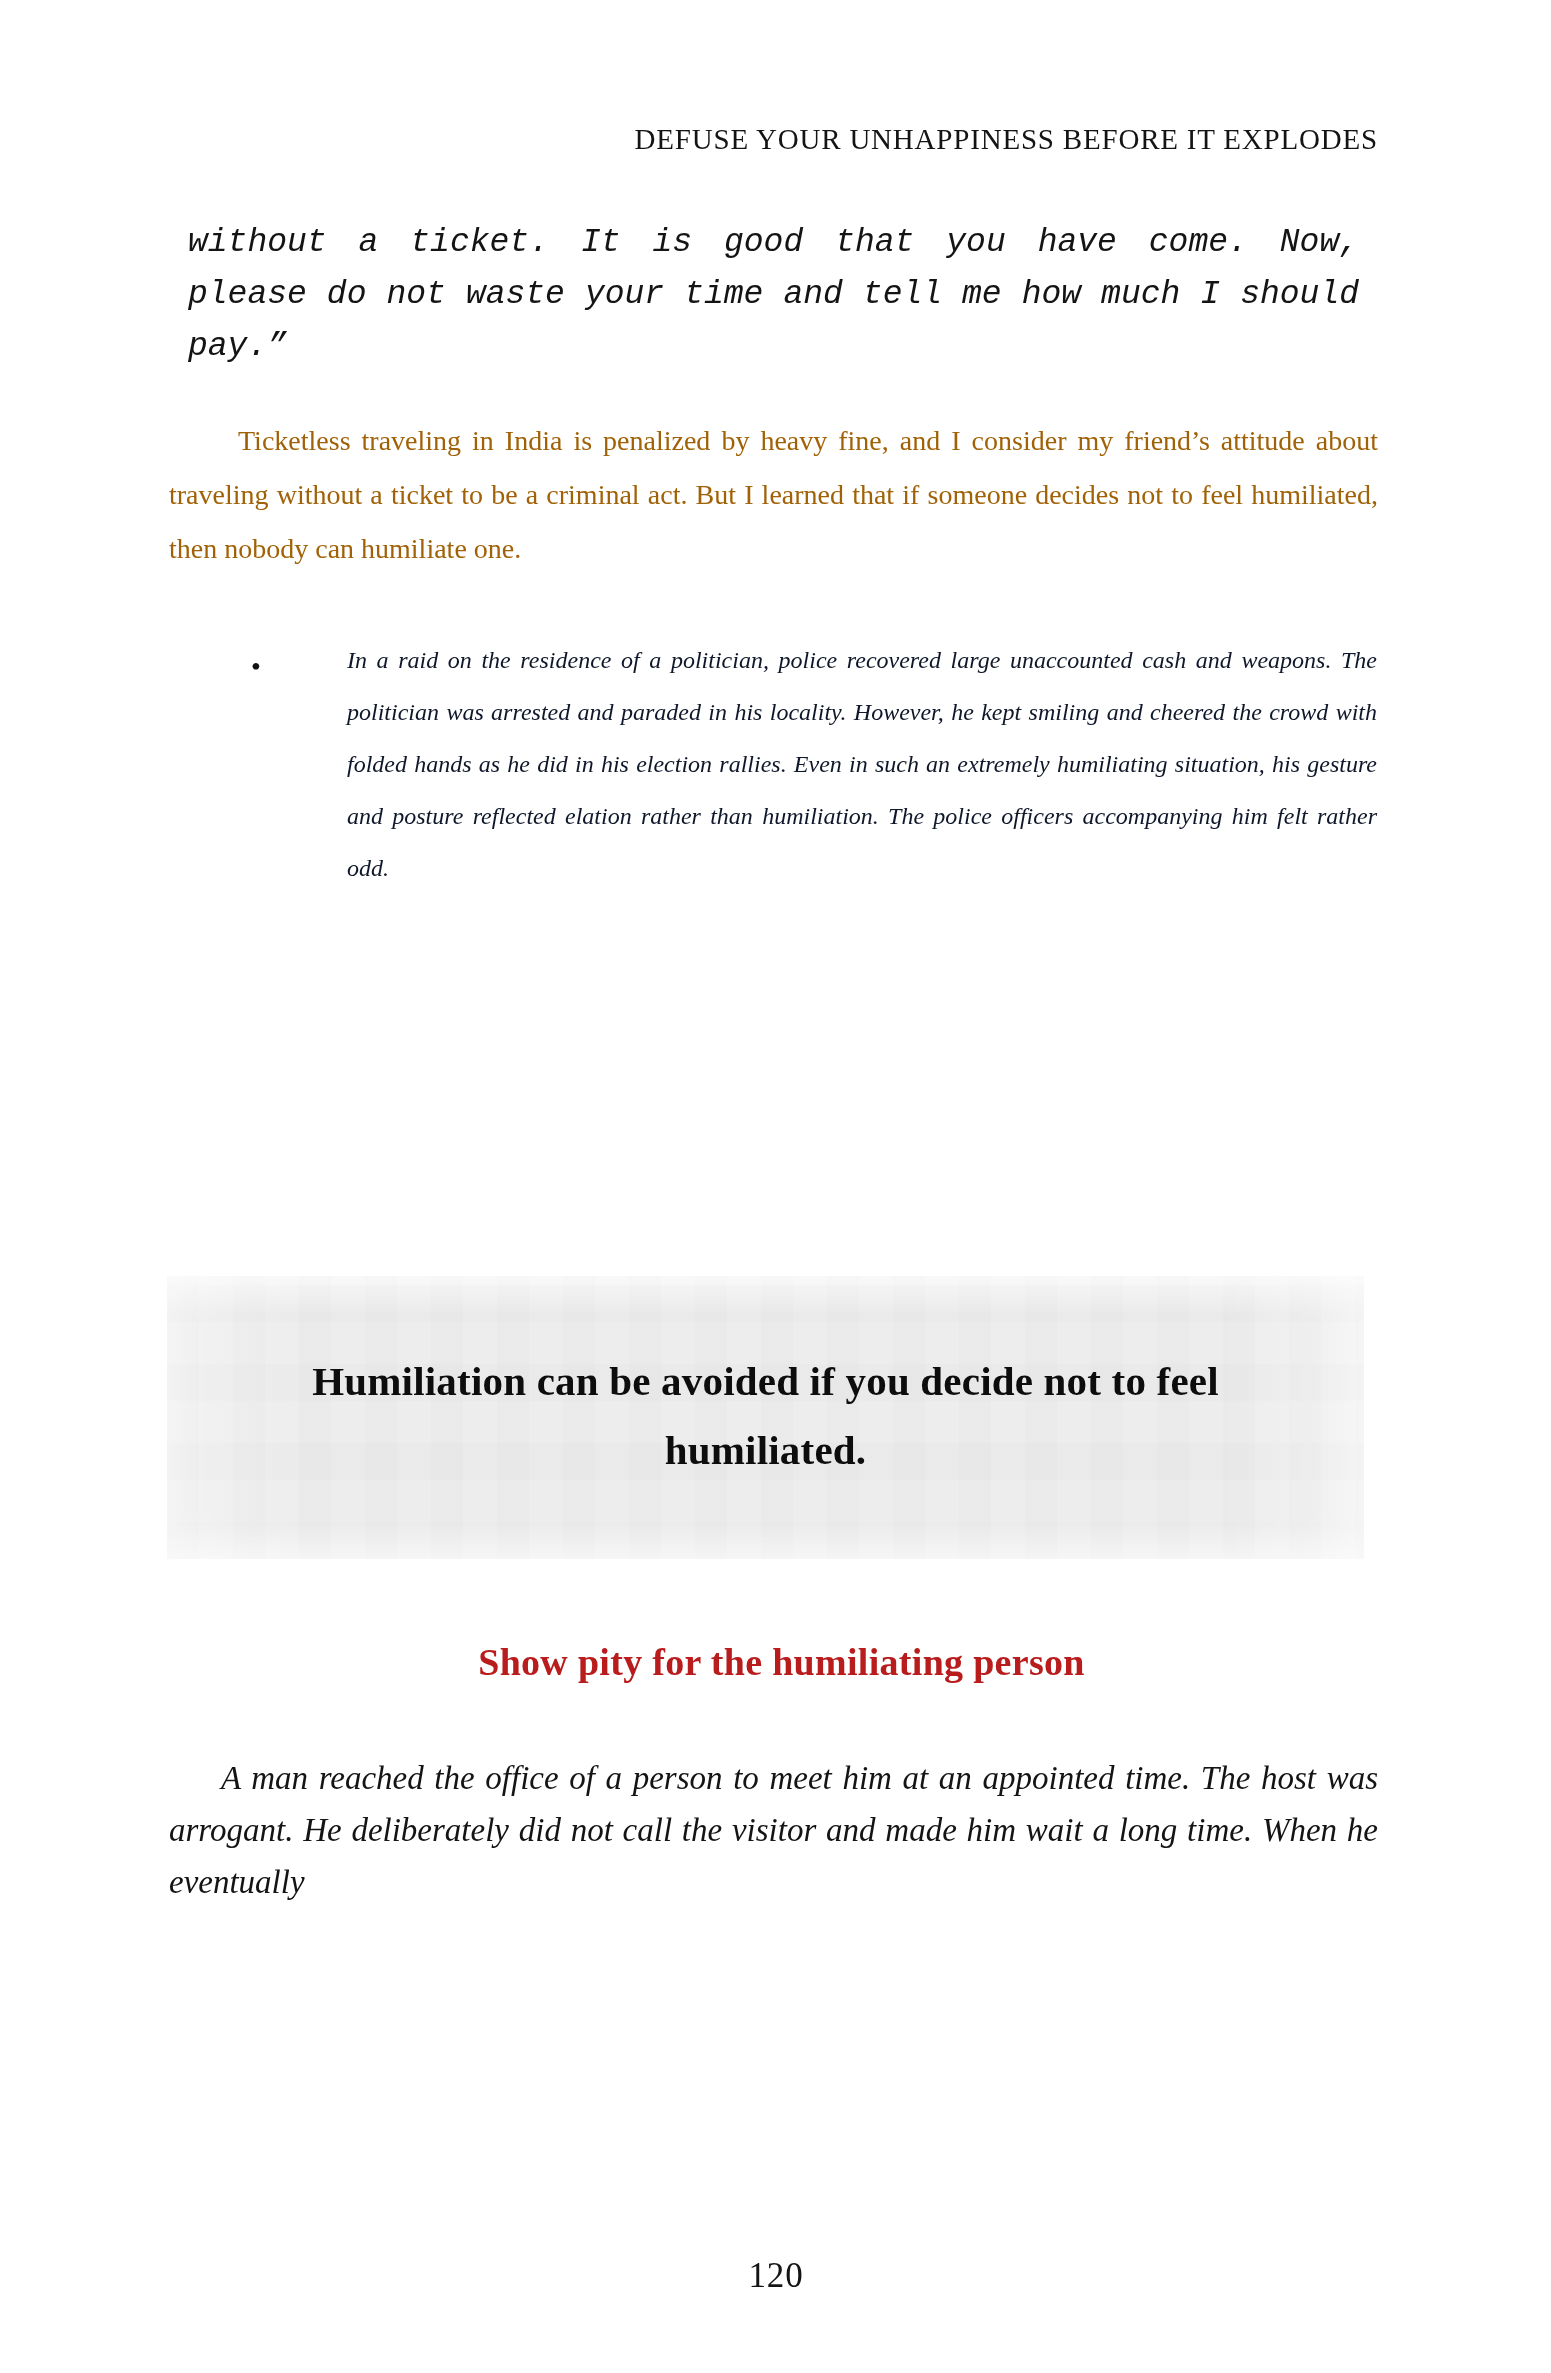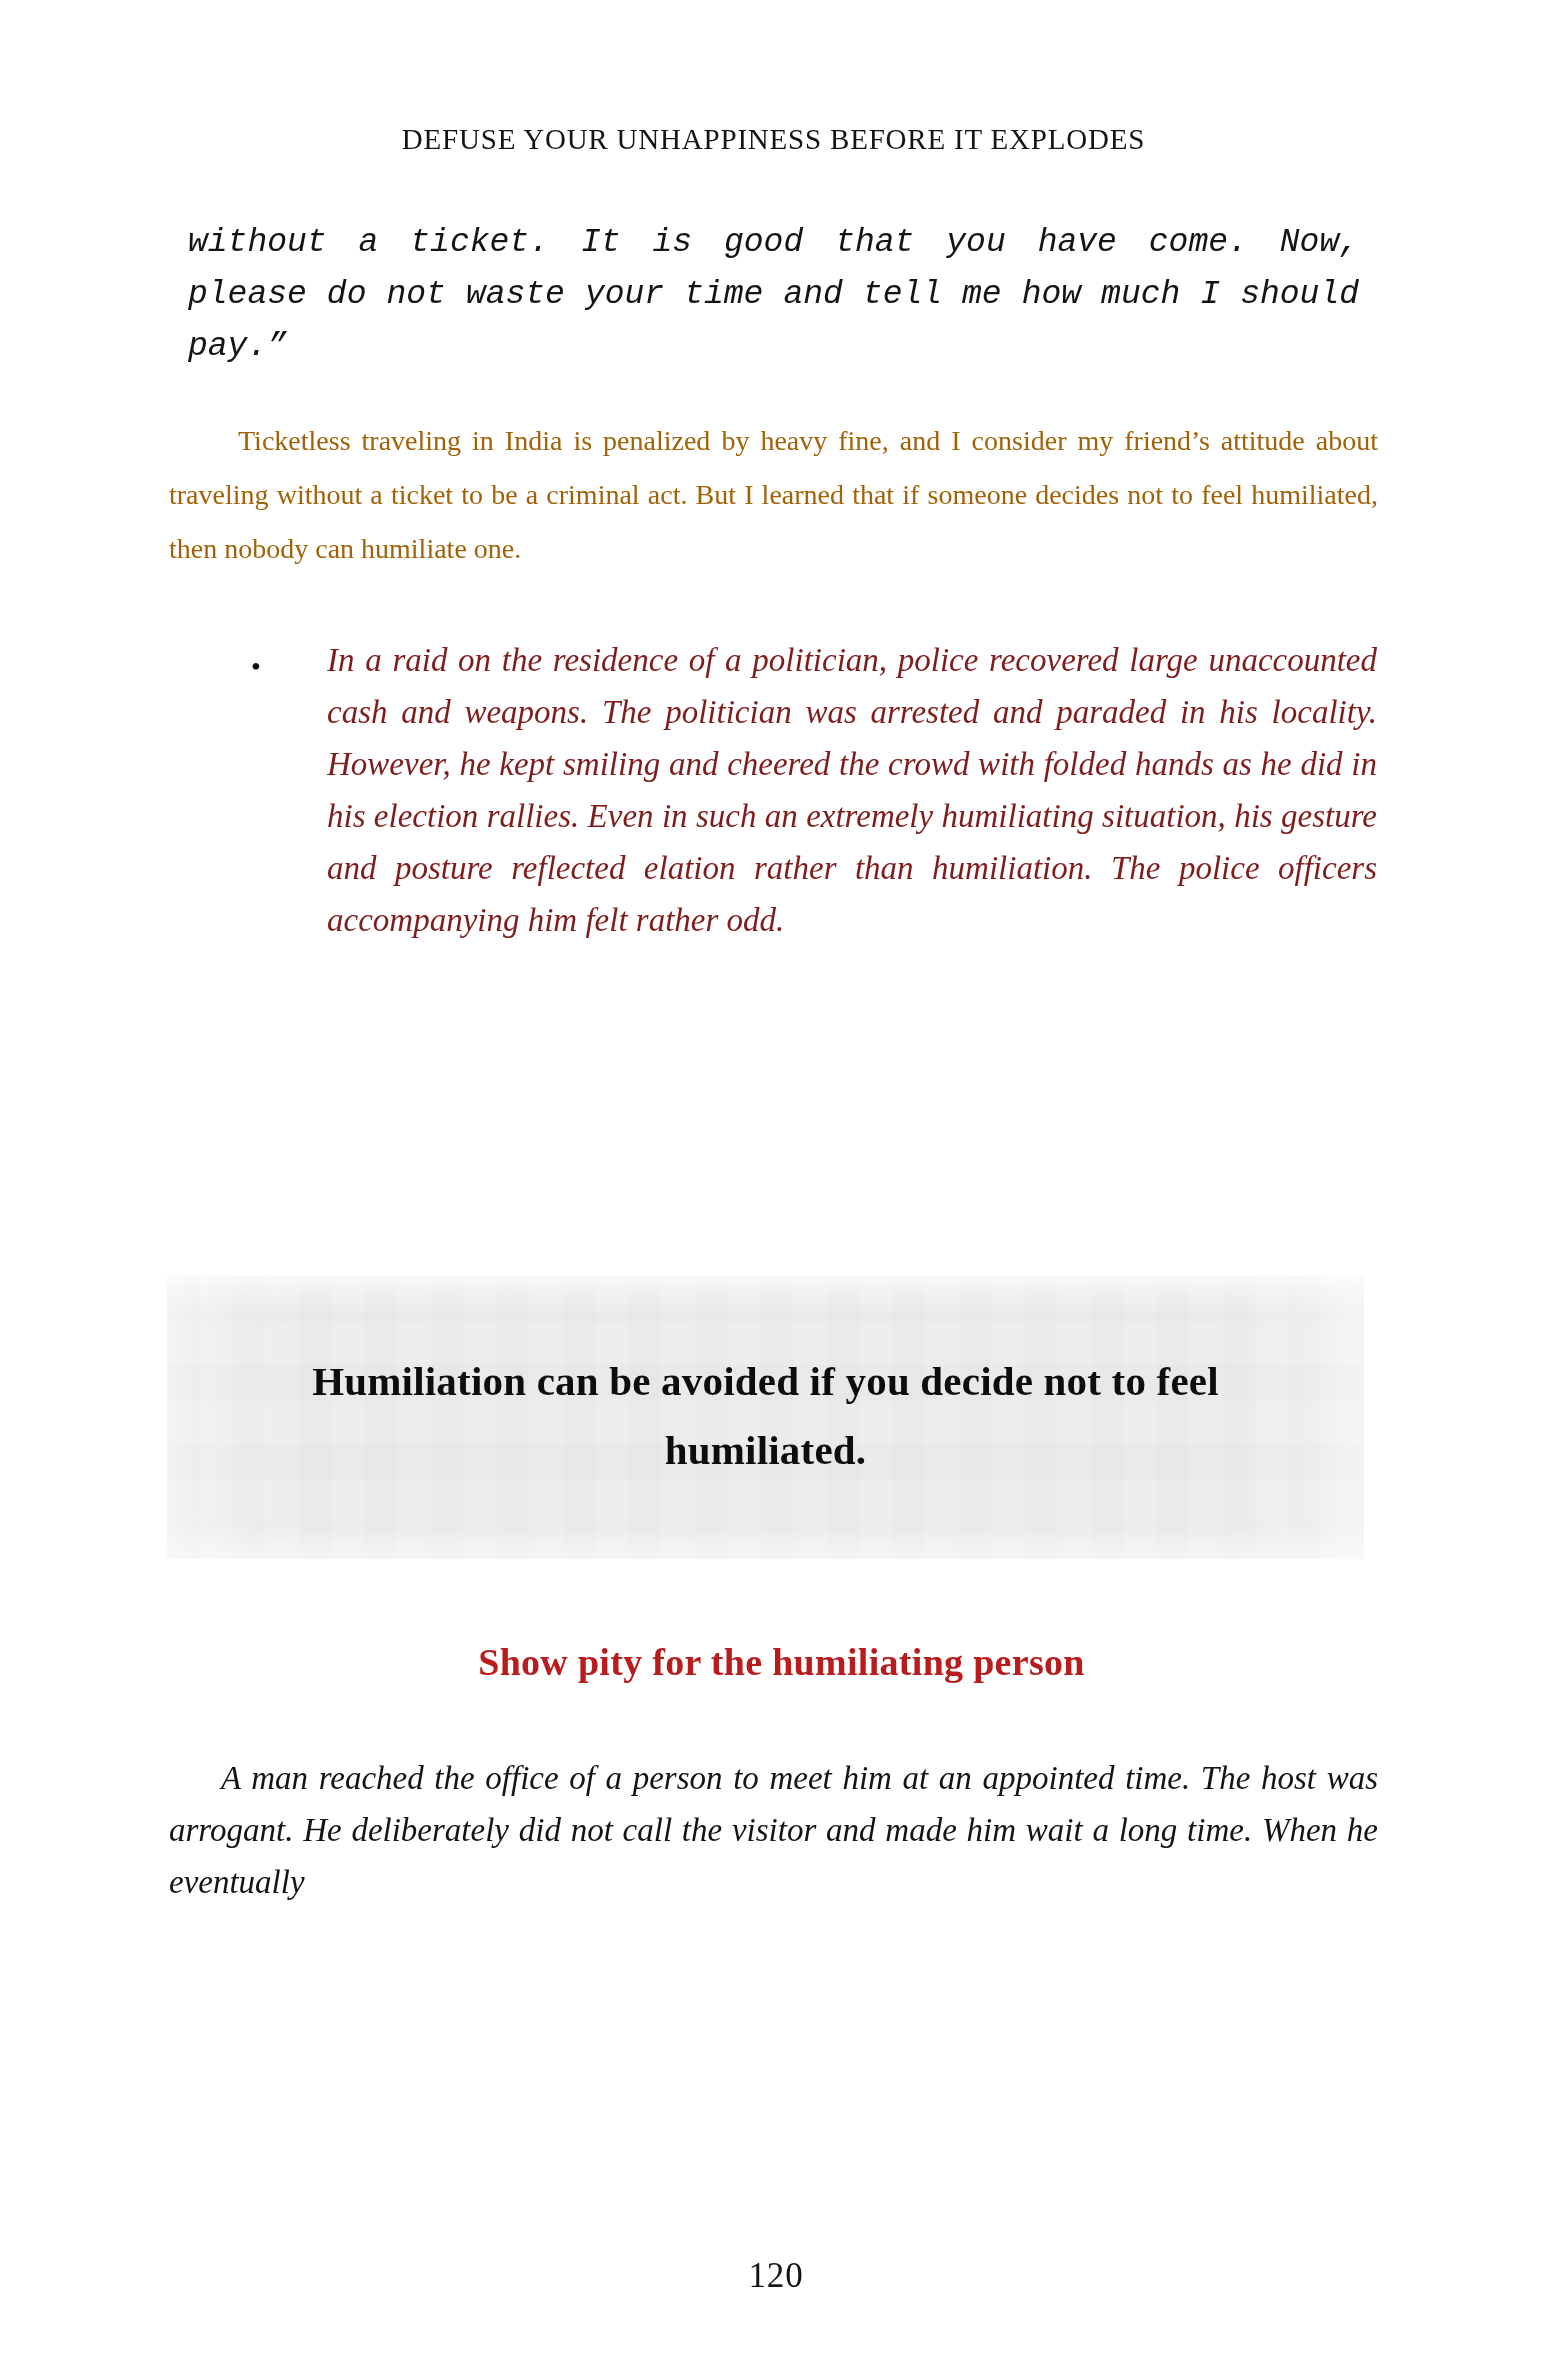--- a/index.html
+++ b/index.html
@@ -24,21 +24,21 @@
   
   .running-header {
     position: absolute;
     top: 122px;
     left: 169px;
     width: 1209px;
     font-size: 29px;
     letter-spacing: 0.8px;
     line-height: 1.2;
     color: #141414;
-    text-align: center;
+    text-align: right;
     white-space: nowrap;
   }
 
   
   .content {
     position: absolute;
     top: 215px;
     left: 169px;
     width: 1209px;
   }
@@ -88,26 +88,26 @@
   .bullet-mark {
     position: absolute;
     left: 0;
     top: 7.5px;
     font-size: 28px;
     line-height: 52px;
     color: #111;
   }
 
   .bullet-body {
-    margin-left: 76px;
-    font-size: 33px;
+    margin-left: 96px;
+    font-size: 24px;
     line-height: 52px;
     font-style: italic;
     text-align: justify;
-    color: #7f1d1d;
+    color: #0f172a;
   }
 
   
   .pullquote-wrap {
     position: absolute;
     left: 167px;
     top: 1276px;
     width: 1197px;
     height: 283px;
     background: #ededee;

